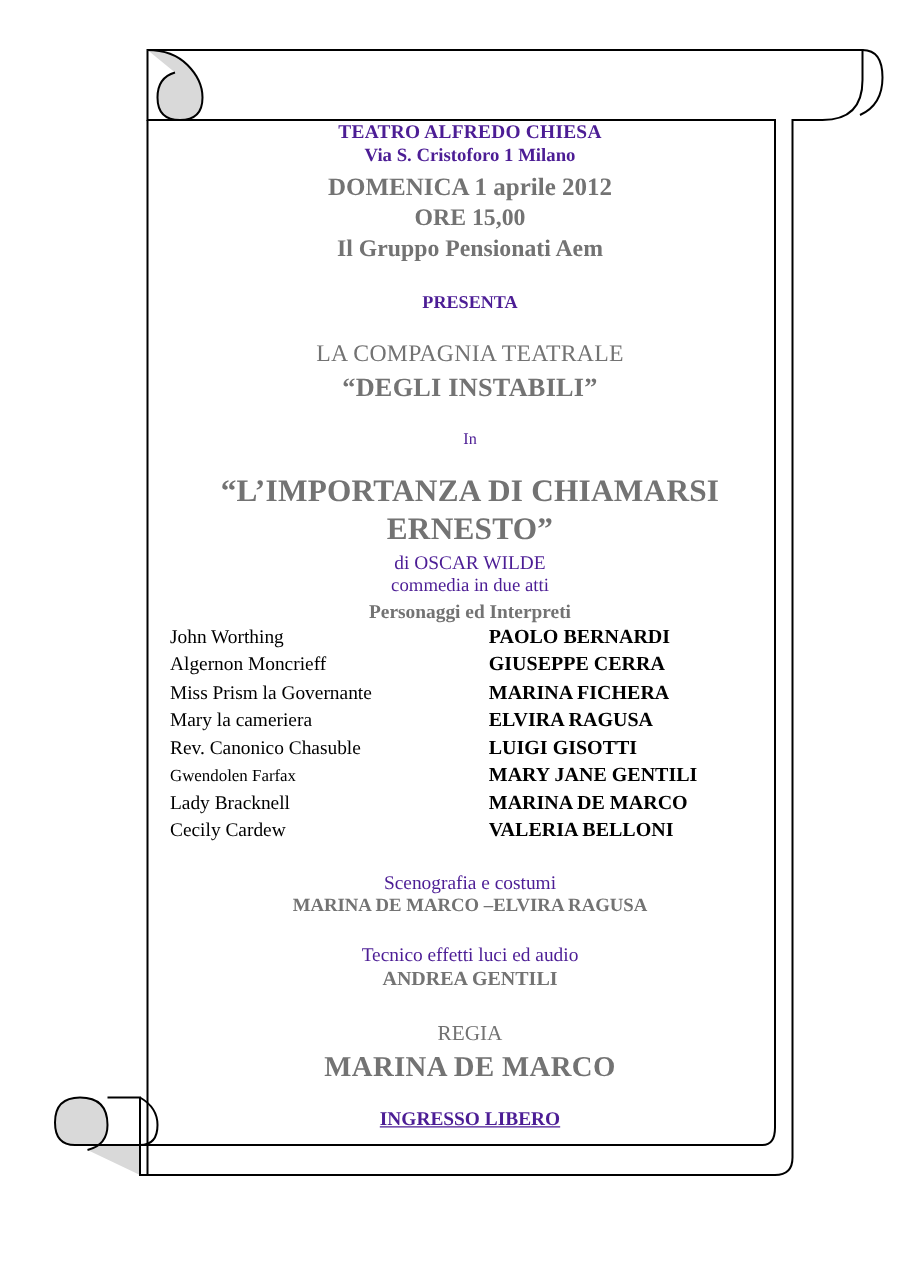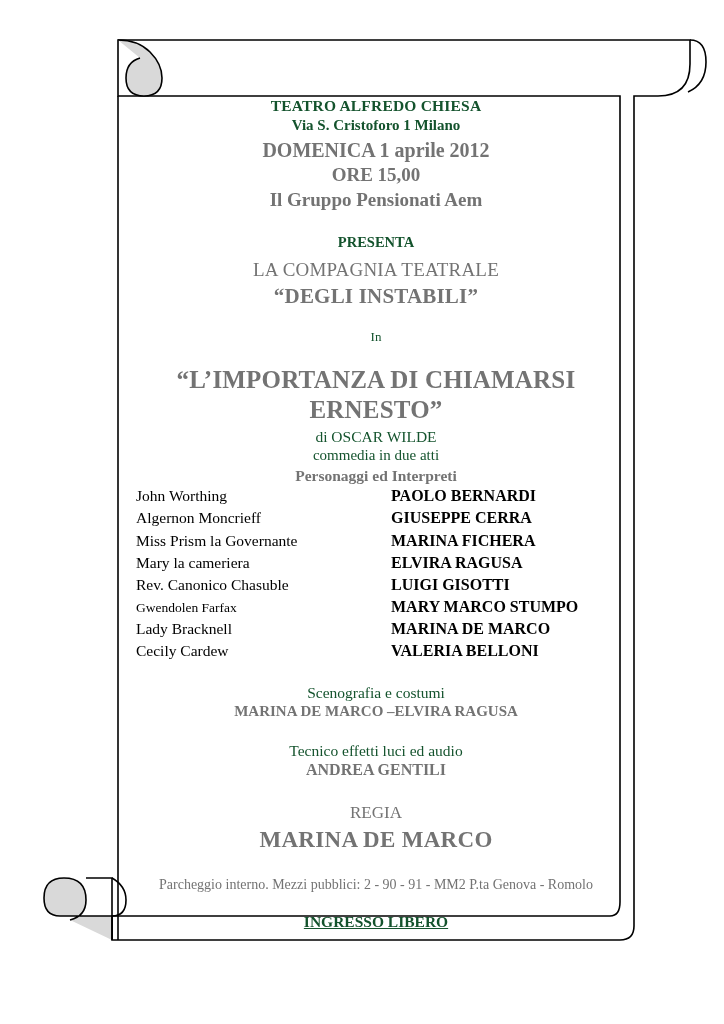--- a/index.html
+++ b/index.html
@@ -29,21 +29,21 @@
     position: absolute;
     left: 118px;
     top: 96px;
     width: 516px;
     height: 830px;
     box-sizing: border-box;
     padding: 0 12px;
   }
 
   .ctr { text-align: center; }
-  .red { color: #14532d; }
+  .red { color: #4c1d95; }
   .blk { color: #737373; }
 
   .l-theatre {
     font-weight: bold;
     font-size: 15.5px;
     letter-spacing: .2px;
     line-height: 1.28;
   }
   .l-address {
     font-weight: bold;
@@ -66,21 +66,21 @@
     font-size: 19px;
     line-height: 1.3;
   }
   .l-presenta {
     font-size: 14.5px;
     font-weight: bold;
     margin-top: 22px;
   }
   .l-company {
     font-size: 19px;
-    margin-top: 8px;
+    margin-top: 22px;
     letter-spacing: .2px;
   }
   .l-company-name {
     font-size: 21px;
     font-weight: bold;
     margin-top: 3px;
     letter-spacing: .2px;
   }
   .l-in {
     font-size: 13px;
@@ -212,21 +212,21 @@
       <tr>
         <td class="cast-role">Mary la cameriera</td>
         <td class="cast-actor">ELVIRA RAGUSA</td>
       </tr>
       <tr>
         <td class="cast-role">Rev. Canonico Chasuble</td>
         <td class="cast-actor">LUIGI GISOTTI</td>
       </tr>
       <tr>
         <td class="cast-role small">Gwendolen Farfax</td>
-        <td class="cast-actor">MARY MARCO STUMPO</td>
+        <td class="cast-actor">MARY JANE GENTILI</td>
       </tr>
       <tr>
         <td class="cast-role">Lady Bracknell</td>
         <td class="cast-actor">MARINA DE MARCO</td>
       </tr>
       <tr>
         <td class="cast-role">Cecily Cardew</td>
         <td class="cast-actor">VALERIA BELLONI</td>
       </tr>
     </tbody>
@@ -238,16 +238,15 @@
   </div>
 
   <div class="block-gap">
     <div class="ctr red credit-label">Tecnico effetti luci ed audio</div>
     <div class="ctr blk credit-name big">ANDREA GENTILI</div>
   </div>
 
   <div class="ctr blk l-regia">REGIA</div>
   <div class="ctr blk l-director">MARINA DE MARCO</div>
 
-  <div class="ctr blk l-parking">Parcheggio interno. Mezzi pubblici: 2 - 90 - 91 - MM2 P.ta  Genova - Romolo</div>
   <div class="ctr red l-free">INGRESSO LIBERO</div>
 
 </div>
 
 </body></html>

